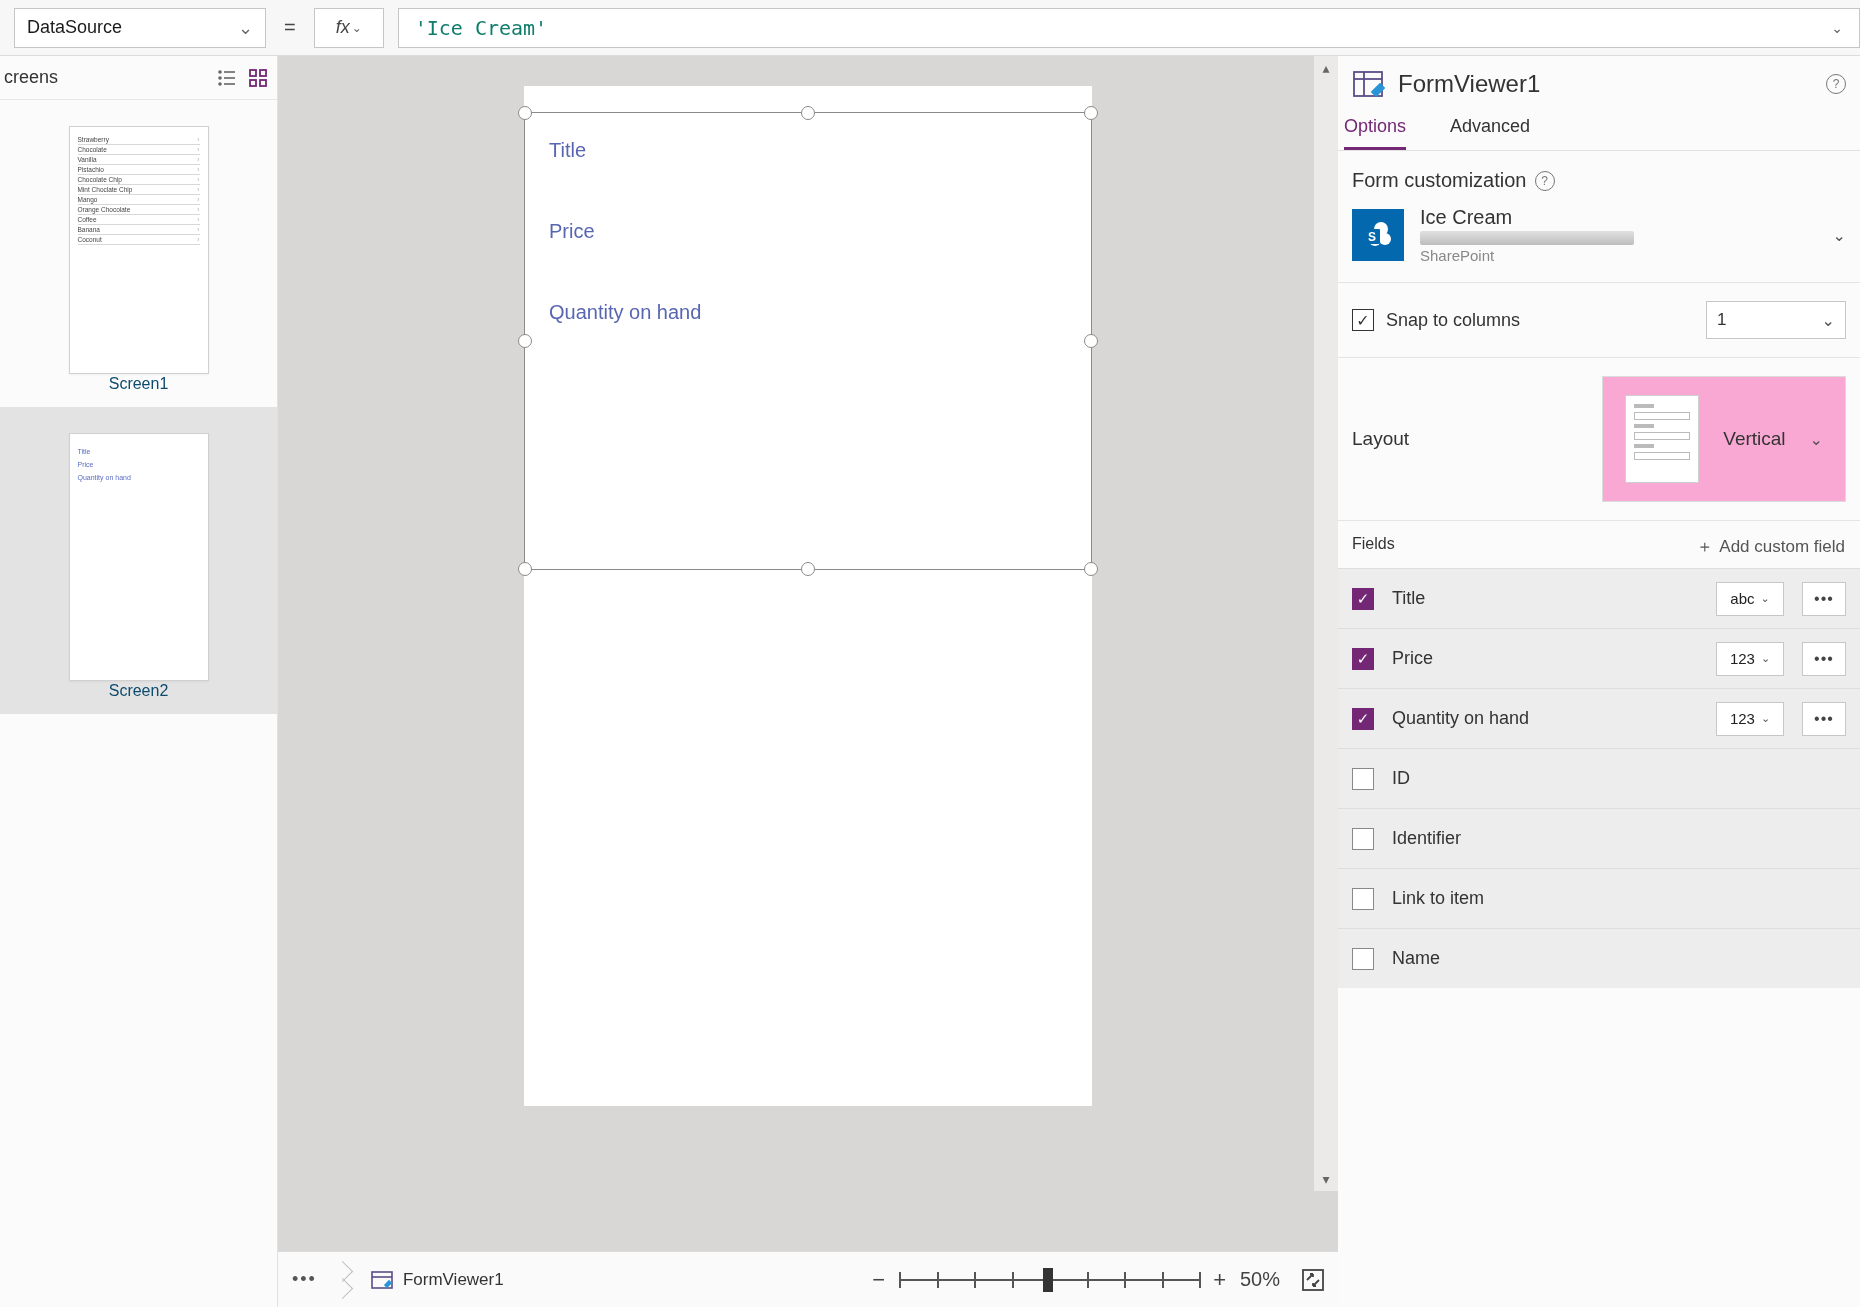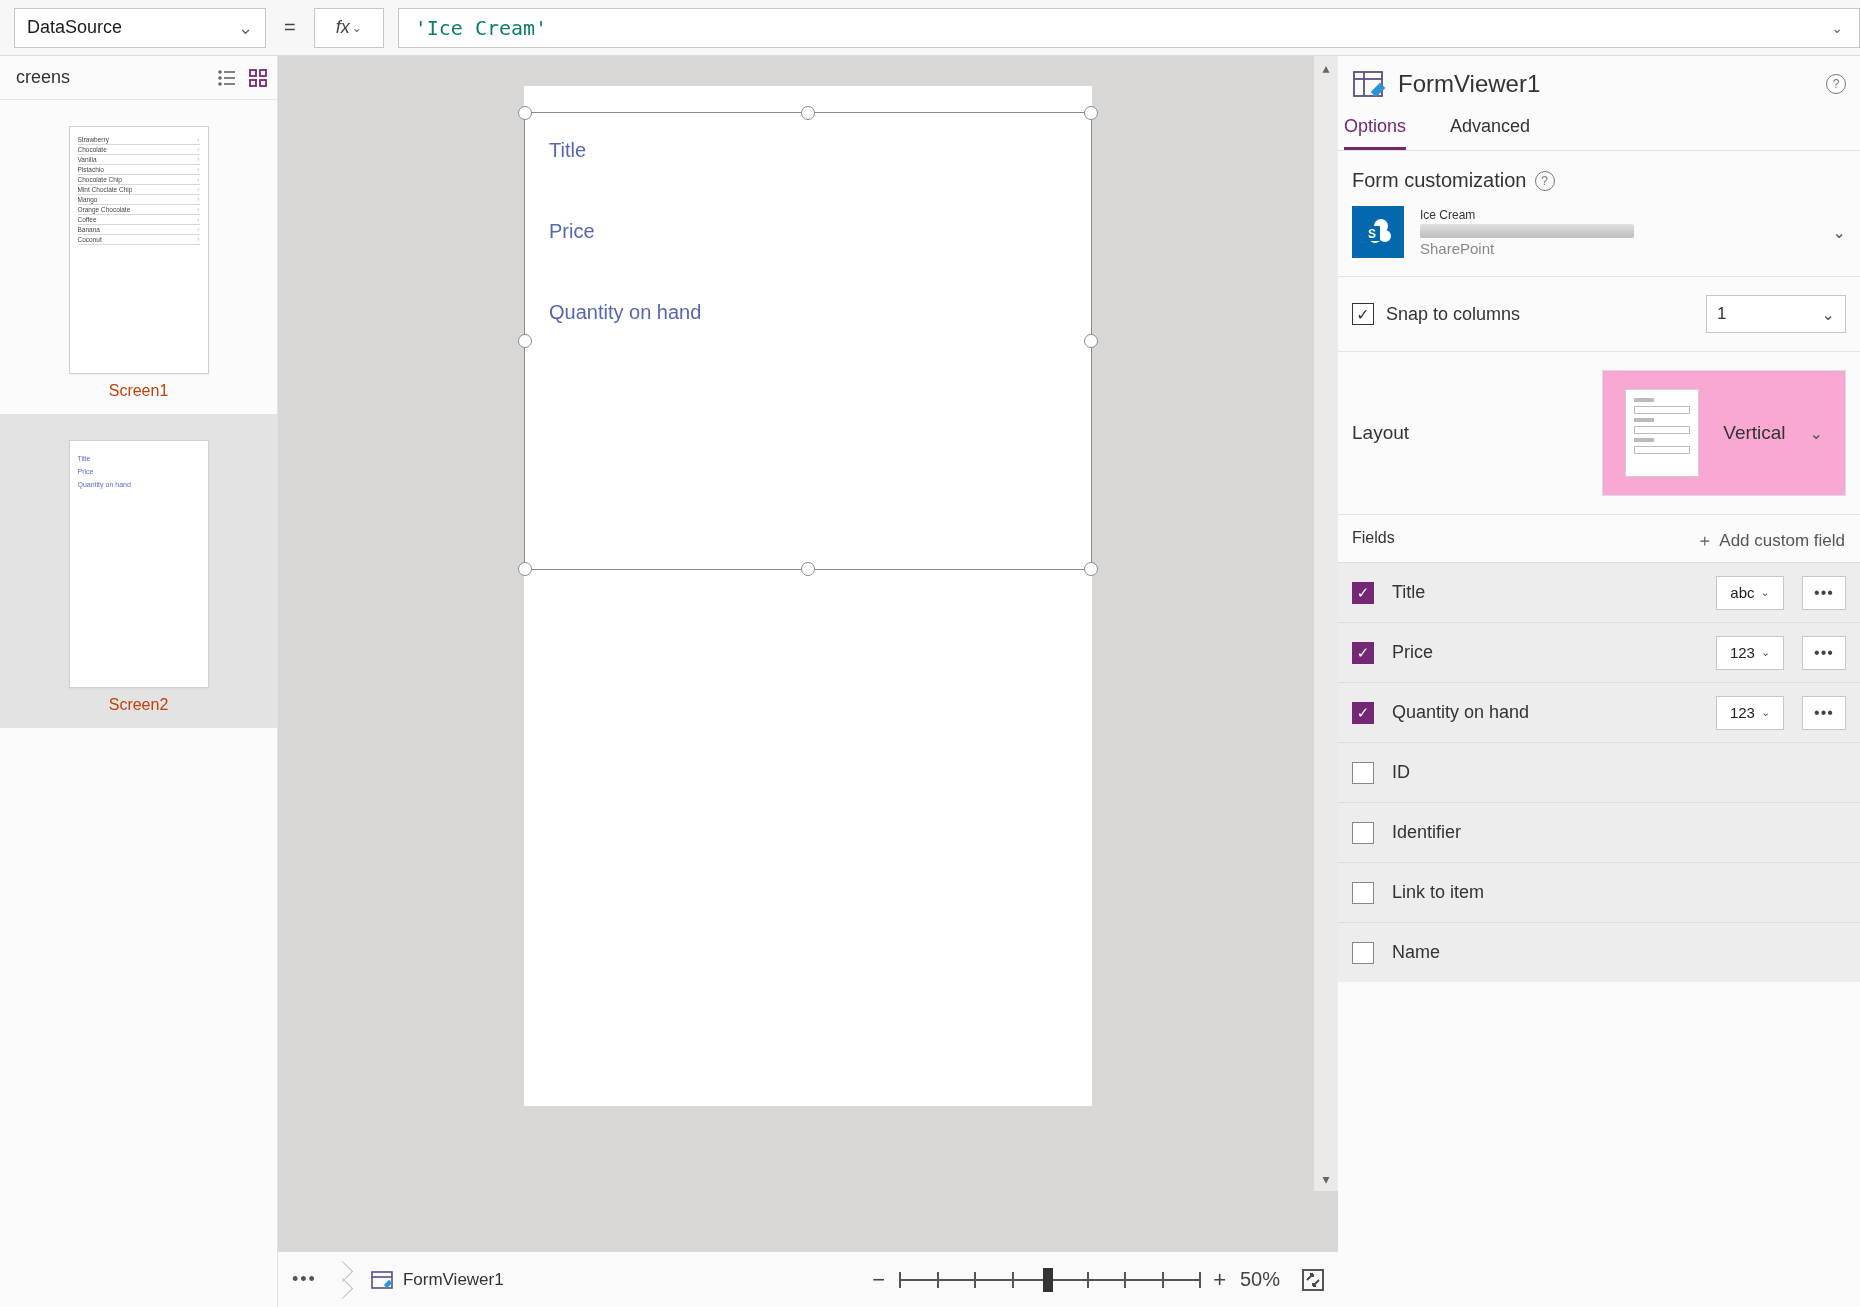--- a/index.html
+++ b/index.html
@@ -89,21 +89,21 @@
     background: #fbfbfb;
     border-right: 1px solid #e1e1e1;
     display: flex;
     flex-direction: column;
   }
   .screens-header {
     display: flex;
     align-items: center;
     justify-content: space-between;
     height: 44px;
-    padding: 0 10px 0 16px;
+    padding: 0 10px 0 4px;
     border-bottom: 1px solid #e7e7e7;
   }
   .screens-header .title {
     font-size: 18px;
     color: #333;
     padding-left: 0;
   }
   .screens-header .tools { display: flex; gap: 14px; align-items: center; }
   .screens-header .icon { width: 18px; height: 18px; display: inline-flex; }
   .thumb-block {
@@ -129,23 +129,23 @@
   .thumb .row {
     display: flex;
     justify-content: space-between;
     border-bottom: 1px solid #d8d8d8;
     padding: 1px 0;
     color: #444;
   }
   .thumb .row .ar { color: #aaa; }
   .thumb2 .ln { color: #5b6dc3; margin: 6px 0; font-size: 7px; }
   .thumb-label {
-    margin-top: 8px;
+    margin-top: 1px;
     font-size: 16px;
-    color: #c2410c;
+    color: #0c4a6e;
   }
 
   
   .canvas-area {
     flex: 1;
     background: #d9d7d6;
     position: relative;
     display: flex;
     flex-direction: column;
   }
@@ -353,21 +353,21 @@
   .sp-icon {
     width: 52px; height: 52px;
     background: #0368ae;
     display: flex;
     align-items: center;
     justify-content: center;
     color: #fff;
     font-size: 22px;
     font-weight: bold;
   }
-  .ds-text .ds-name { font-size: 12px; color: #333; }
+  .ds-text .ds-name { font-size: 20px; color: #333; }
   .ds-text .ds-redact {
     width: 214px; height: 14px;
     background: linear-gradient(#e0e0e0,#bdbdbd);
     border-radius: 2px;
     margin-top: 2px;
   }
   .ds-text .ds-sub { font-size: 15px; color: #888; margin-top: 2px; }
   .chev-down { font-size: 16px; color: #555; }
   .refresh-row {
     display: flex;

